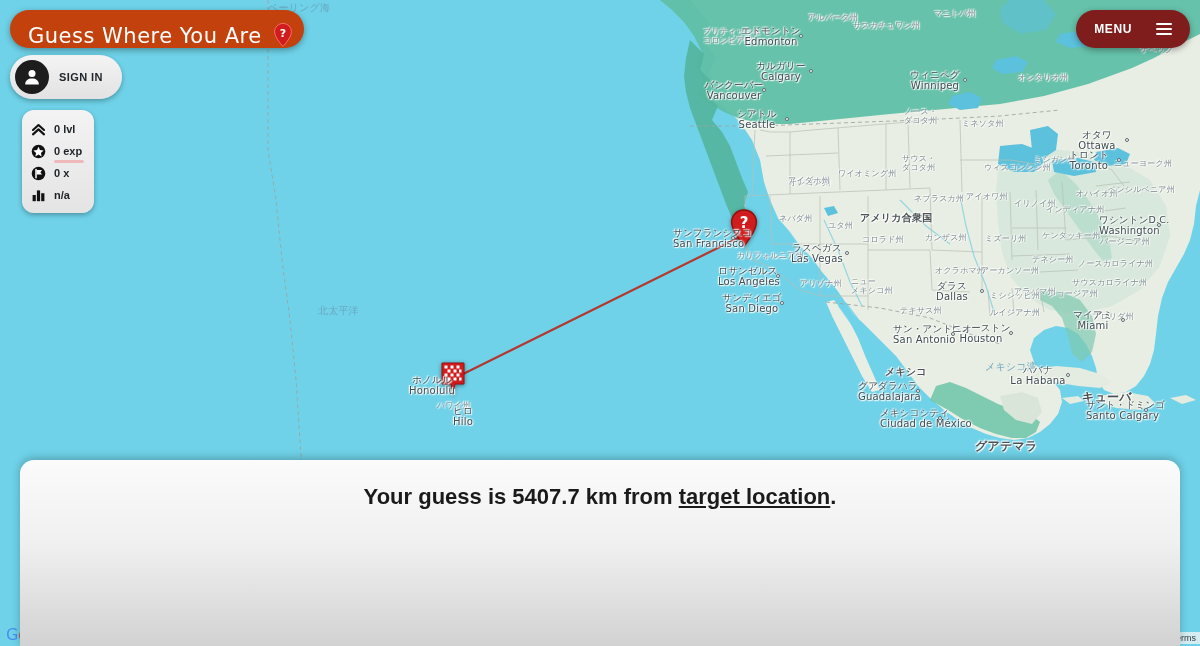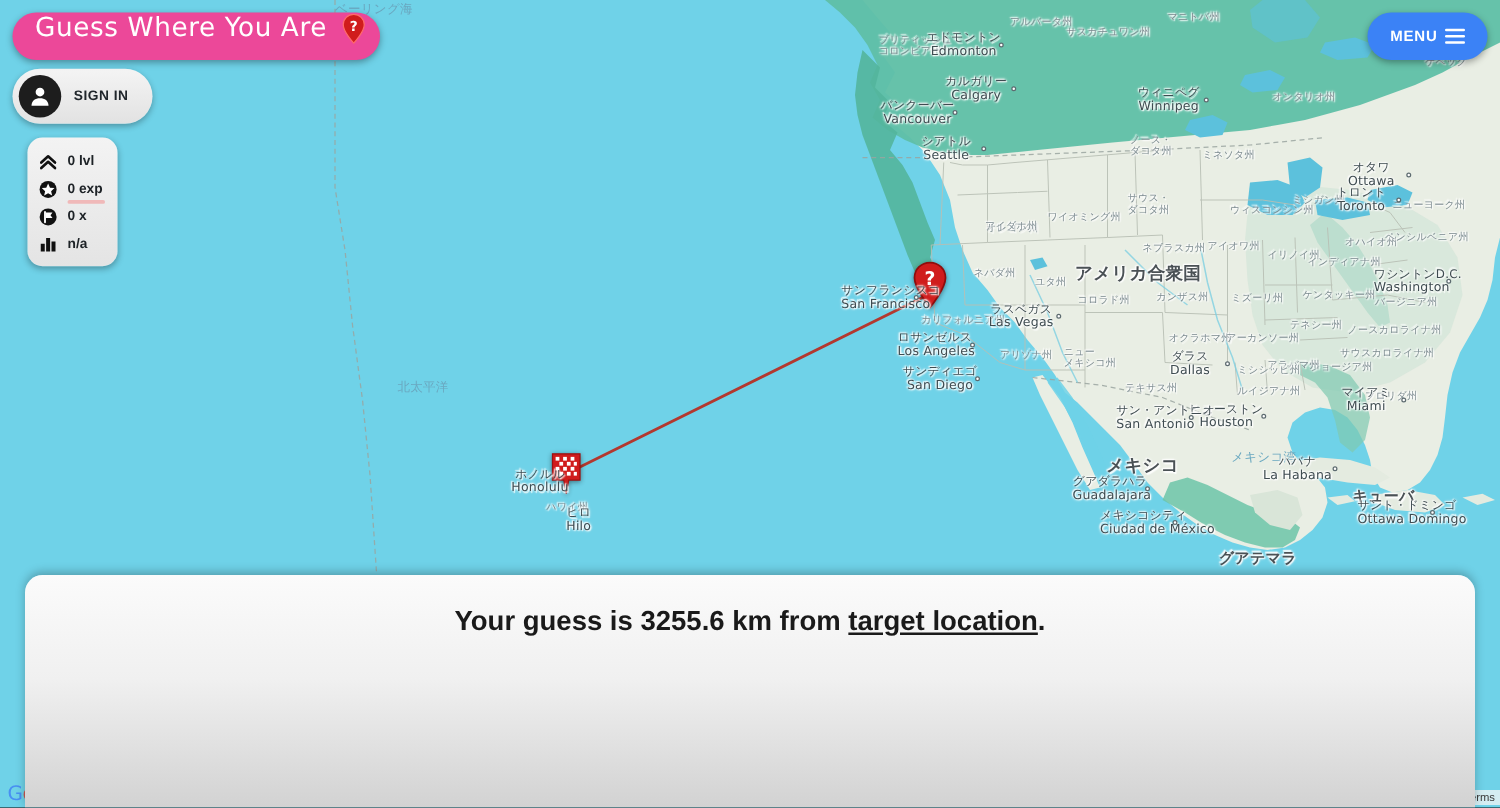--- a/index.html
+++ b/index.html
@@ -40,21 +40,21 @@
     letter-spacing: .2px;
   }
   .map-label .jp { display:block; }
   .map-label .en { display:block; }
 
   .lbl-city  { font-size: 9.5px; color:#3f4c51; text-align:center; }
   .lbl-city .jp { font-size: 9.5px; }
   .lbl-city .en { font-size: 10px; }
   .lbl-state { font-size: 8px; color:#7b8a8f; }
   .lbl-ocean { font-size: 10px; color:#6aa8c0; text-shadow:none; }
-  .lbl-country { font-size: 14px; font-weight: 600; color: #4a5155; }
+  .lbl-country { font-size: 10px; font-weight: 600; color: #4a5155; }
   .lbl-country.sm { font-size: 12px; }
 
   .city-dot {
     position: absolute;
     width: 4px; height: 4px;
     border: 1px solid #5d6b70;
     background: #ffffff;
     border-radius: 50%;
   }
 
@@ -70,46 +70,46 @@
     left: 440px; top: 362px;
     width: 26px; height: 34px;
     filter: drop-shadow(0 1px 2px rgba(0,0,0,.45));
   }
 
   
   #title-bar {
     position: absolute;
     left: 10px; top: 10px;
     height: 38px;
-    background: #ec4899;
+    background: #c2410c;
     border-radius: 19px;
     display: flex;
-    align-items: flex-start;
+    align-items: flex-end;
     padding: 0 10px 0 18px;
     box-shadow: 0 2px 6px rgba(0,0,0,.35);
     z-index: 30;
   }
   #title-bar .title-text {
     color: #ffffff;
     font-size: 21px;
     font-family: "DejaVu Sans", sans-serif;
     letter-spacing: .5px;
     font-weight: 400;
   }
   #title-bar .logo-pin { margin-left: 10px; display:flex; }
 
   #menu-btn {
     position: absolute;
     right: 10px; top: 10px;
     height: 38px;
-    background: #3b82f6;
+    background: #7f1d1d;
     border-radius: 19px;
     display: flex;
     align-items: center;
-    gap: 6px;
+    gap: 24px;
     padding: 0 18px;
     box-shadow: 0 2px 6px rgba(0,0,0,.35);
     cursor: pointer;
     z-index: 30;
   }
   #menu-btn .menu-text {
     color: #ffffff;
     font-size: 12px;
     font-weight: bold;
     letter-spacing: .6px;
@@ -555,21 +555,21 @@
           <span class="en">Ciudad de México</span>
         </div>
         <div class="city-dot" style="position: absolute; left: 938px; top: 416px;"></div>
         <div class="map-label lbl-city" style="left: 1008px; top: 365px; width: 60px;">
           <span class="jp">ハバナ</span>
           <span class="en">La Habana</span>
         </div>
         <div class="city-dot" style="position: absolute; left: 1066px; top: 373px;"></div>
         <div class="map-label lbl-city" style="left: 1086px; top: 400px; width: 60px;">
           <span class="jp">サント・ドミンゴ</span>
-          <span class="en">Ottawa Domingo</span>
+          <span class="en">Santo Calgary</span>
         </div>
         <div class="city-dot" style="position: absolute; left: 1144px; top: 408px;"></div>
         <div class="map-label lbl-city" style="left: 402px; top: 375px; width: 60px;">
           <span class="jp">ホノルル</span>
           <span class="en">Honolulu</span>
         </div>
         <div class="map-label lbl-city" style="left: 433px; top: 406px; width: 60px;">
           <span class="jp">ヒロ</span>
           <span class="en">Hilo</span>
         </div>
@@ -655,19 +655,19 @@
           <rect x="10.2" y="5.2" width="3.2" height="8" fill="#111"></rect>
         </svg>
       </span>
       <span class="stat-val">n/a</span>
     </div>
   </div>
 
   <div id="result-panel">
 
     <div id="result-line1">
-      <span>Your guess is </span><span>3255.6 km</span><span> from </span><span class="ul">target location</span><span>.</span>
+      <span>Your guess is </span><span>5407.7 km</span><span> from </span><span class="ul">target location</span><span>.</span>
     </div>
 
 
   </div>
 
 </div>
 
 </body></html>

